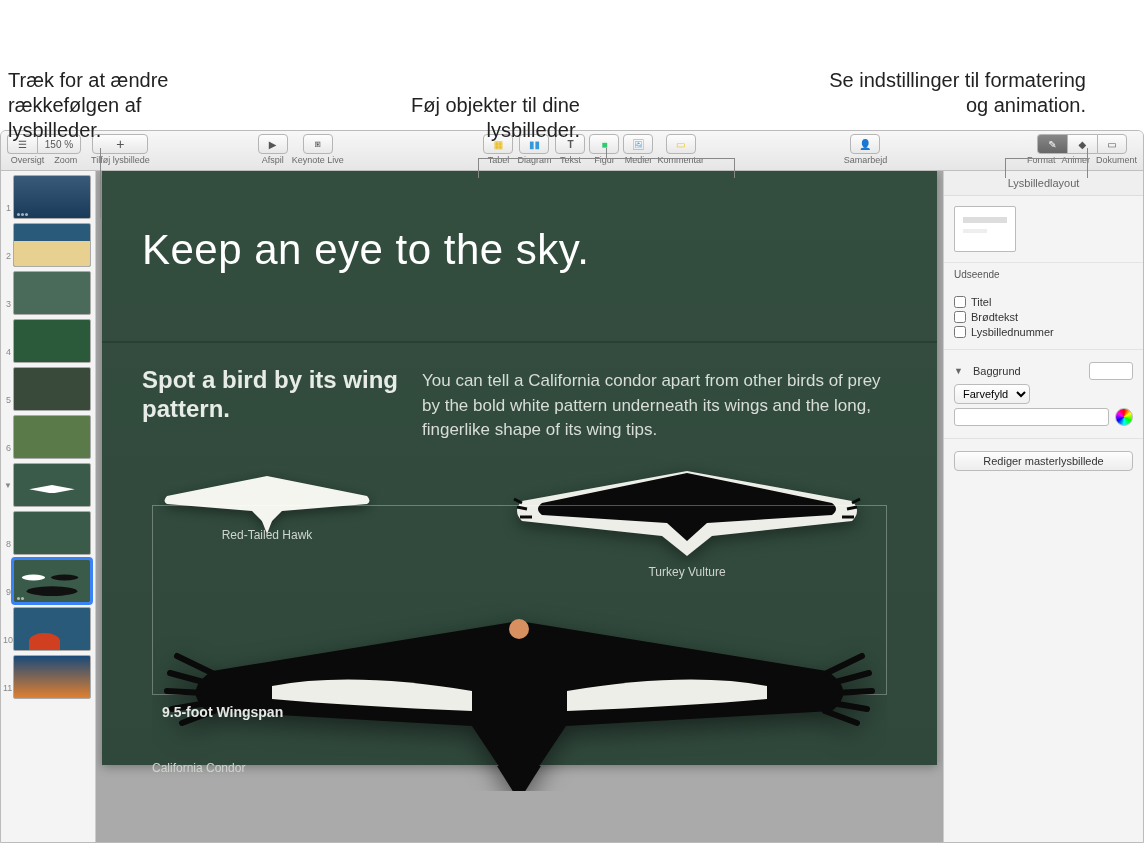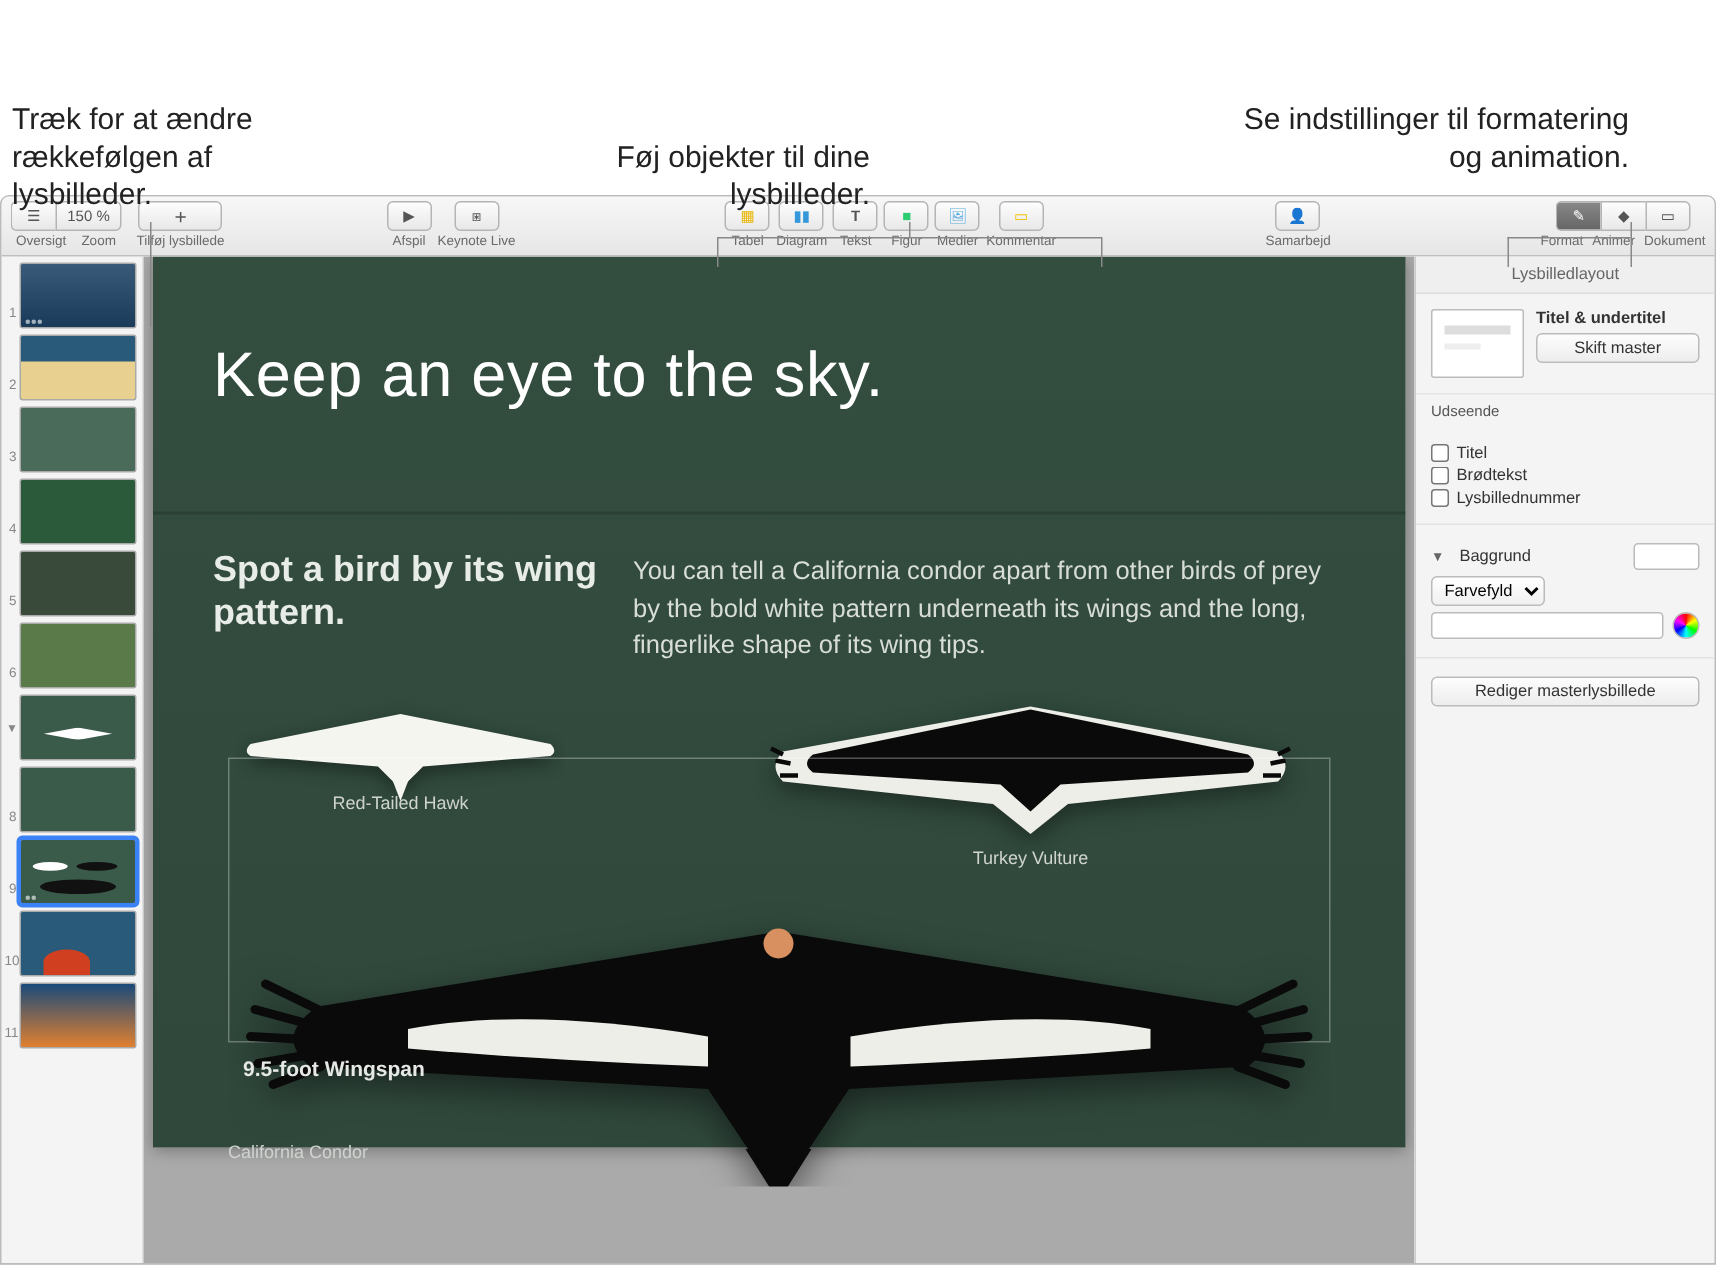--- a/index.html
+++ b/index.html
@@ -335,24 +335,20 @@
           <div class="bird-label" style="text-align:left; margin-top:-30px;">California Condor</div>
         </div>
         <div class="wingspan-label">9.5-foot Wingspan</div>
       </div>
     </div>
 
     <div class="inspector">
       <div class="insp-header">Lysbilledlayout</div>
       <div class="insp-layout">
         <div class="layout-thumb"></div>
-        <div class="layout-info">
-          <div class="layout-title">Titel &amp; undertitel</div>
-          <div class="insp-btn">Skift master</div>
-        </div>
       </div>
 
       <div class="insp-section">
         <div class="insp-label">Udseende</div>
         <label class="insp-check">
             <input type="checkbox" style="">
             <span>Titel</span>
           </label>
         <label class="insp-check">
             <input type="checkbox" style="">

